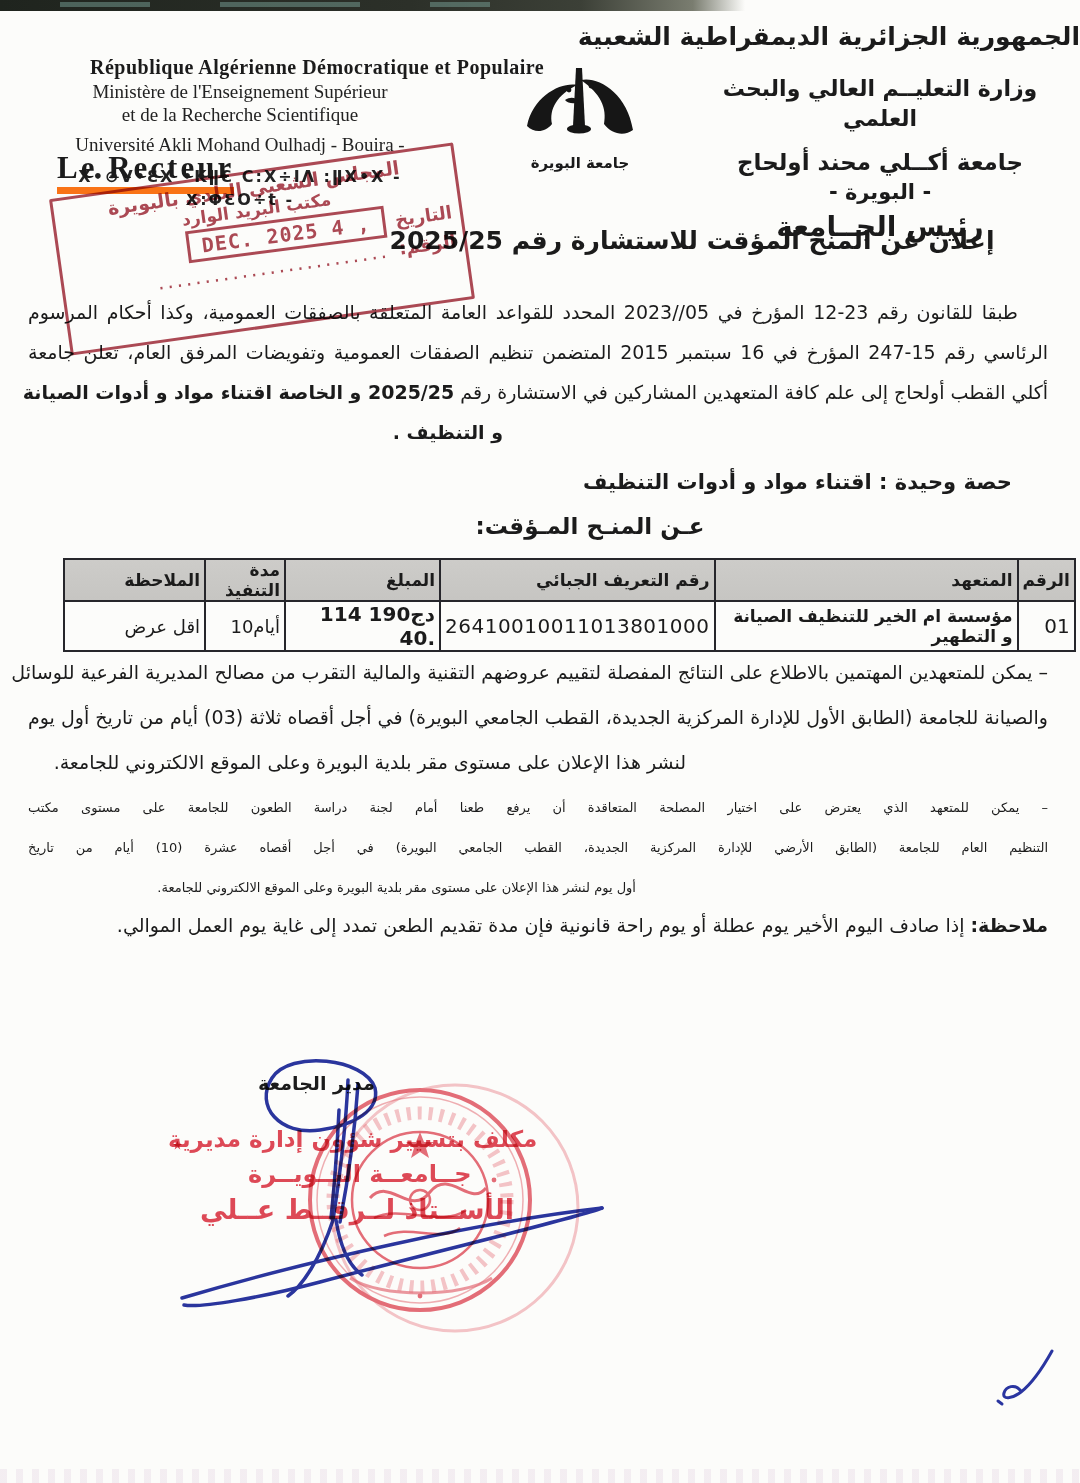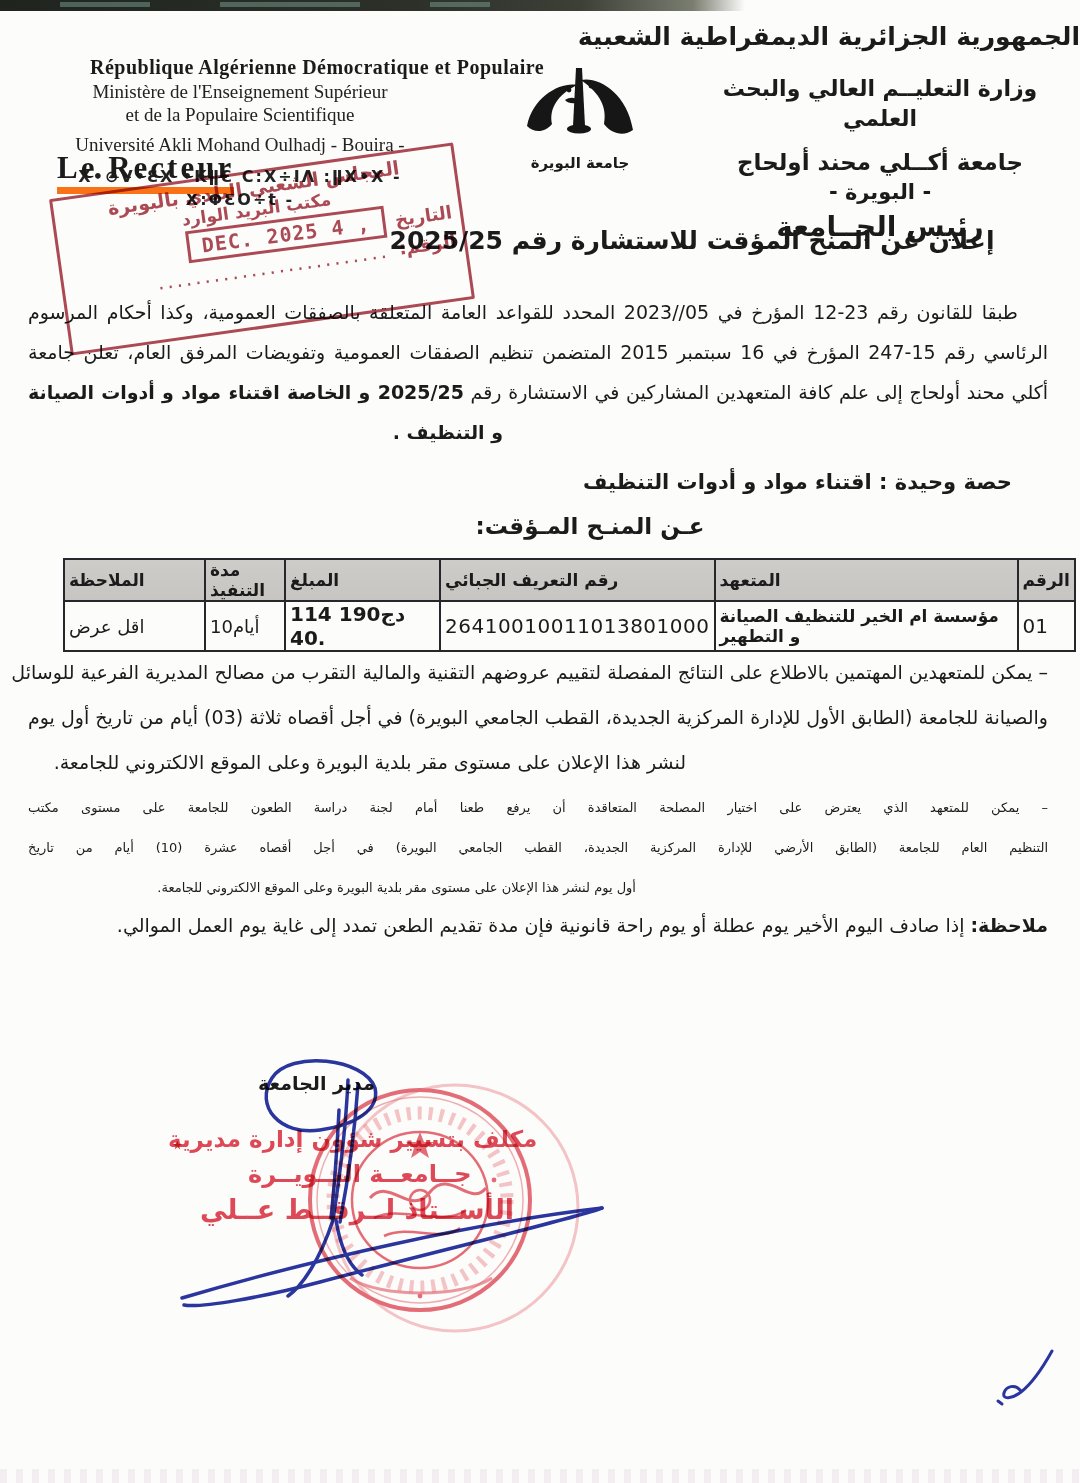--- a/index.html
+++ b/index.html
@@ -46,21 +46,21 @@
   .p2 .ln{height:45px;line-height:45px;}
   .p3{left:28px;top:788px;width:1020px;font-size:13px;}
   .p3 .ln{height:40px;line-height:40px;}
   .indent1{padding-right:30px;}
 
   .lot-line{left:575px;top:470px;width:445px;font-size:21px;font-weight:bold;text-align:center;}
   .award-line{left:425px;top:513px;width:330px;font-size:23px;font-weight:bold;text-align:center;}
 
   table.grant{position:absolute;left:63px;top:558px;border-collapse:collapse;direction:rtl;
               font-size:17px;}
-  table.grant td,table.grant th{border:2px solid #26262b;padding:0 4px;vertical-align:middle;text-align:left;}
+  table.grant td,table.grant th{border:2px solid #26262b;padding:0 4px;vertical-align:middle;text-align:right;}
   table.grant th{background:linear-gradient(180deg,#cdccc9,#c6c5c2);height:36px;font-weight:bold;font-size:17px;}
   table.grant td{height:46px;}
   .cell-num{font-size:20px;}
   .cell-tax{font-size:20px;letter-spacing:.5px;}
   .cell-amount{font-weight:bold;font-size:20px;}
   .cell-contractor{font-weight:bold;font-size:17px;border-radius:16px;}
 
   .remark{left:28px;top:905px;width:1020px;font-size:19px;line-height:40px;text-align:right;}
 
   
@@ -86,21 +86,21 @@
     <span class="spec" style="left:220px;width:140px;"></span>
     <span class="spec" style="left:430px;width:60px;"></span>
   </div>
   <div class="abs botstrip"></div>
 
   <div class="abs ar rep-ar center">الجمهورية الجزائرية الديمقراطية الشعبية</div>
   <div class="abs serif rep-fr center">République Algérienne Démocratique et Populaire</div>
 
   <div class="abs serif left-block">
     <div>Ministère de l'Enseignement Supérieur</div>
-    <div>et de la Populaire Scientifique</div>
+    <div>et de la Recherche Scientifique</div>
     <div style="margin-top:7px;">Université Akli Mohand Oulhadj - Bouira -</div>
     <div class="tifinagh">X•⊙V•ƐX •KǁƐ C:X÷IΛ :ǁX•X - X:ΦƐO÷t -</div>
   </div>
 
   <div class="abs logo">
     <svg width="150" height="88" viewBox="0 0 150 88">
       <g fill="#161616">
         <path d="M22,60 C28,30 56,16 72,19 C52,29 44,43 47,58 C40,67 29,67 22,60 Z"></path>
         <path d="M128,64 C122,26 92,10 76,14 C96,28 102,42 99,58 C107,69 120,70 128,64 Z"></path>
         <path d="M71,2 L77,2 L80,60 L68,60 Z"></path>
@@ -133,21 +133,21 @@
       <span style="font-size:18px;font-weight:bold;">الرقم:</span>
       <span class="dots" dir="ltr">.........................</span>
     </div>
   </div>
 
   <div class="abs ar doc-title">إعلان عن المنح المؤقت للاستشارة رقم 2025/25</div>
 
   <div class="abs ar p1">
     <div class="ln jl indent1">طبقا للقانون رقم 23-12 المؤرخ في ⁦2023//05⁩ المحدد للقواعد العامة المتعلقة بالصفقات العمومية، وكذا أحكام المرسوم</div>
     <div class="ln jl">الرئاسي رقم 15-247 المؤرخ في 16 سبتمبر 2015 المتضمن تنظيم الصفقات العمومية وتفويضات المرفق العام، تعلن جامعة</div>
-    <div class="ln jl"><span>أكلي محند أولحاج إلى علم كافة المتعهدين المشاركين في الاستشارة رقم </span><span class="b">2025/25 و الخاصة اقتناء مواد و أدوات الصيانة</span></div>
+    <div class="ln jl"><span>أكلي القطب أولحاج إلى علم كافة المتعهدين المشاركين في الاستشارة رقم </span><span class="b">2025/25 و الخاصة اقتناء مواد و أدوات الصيانة</span></div>
     <div class="ln b" style="padding-right:545px;">و التنظيف .</div>
   </div>
 
   <div class="abs ar lot-line">حصة وحيدة : اقتناء مواد و أدوات التنظيف</div>
   <div class="abs ar award-line">عـن المنـح المـؤقت:</div>
 
   <table class="grant">
     <colgroup>
       <col style="width:40px">
         <col style="width:303px">

